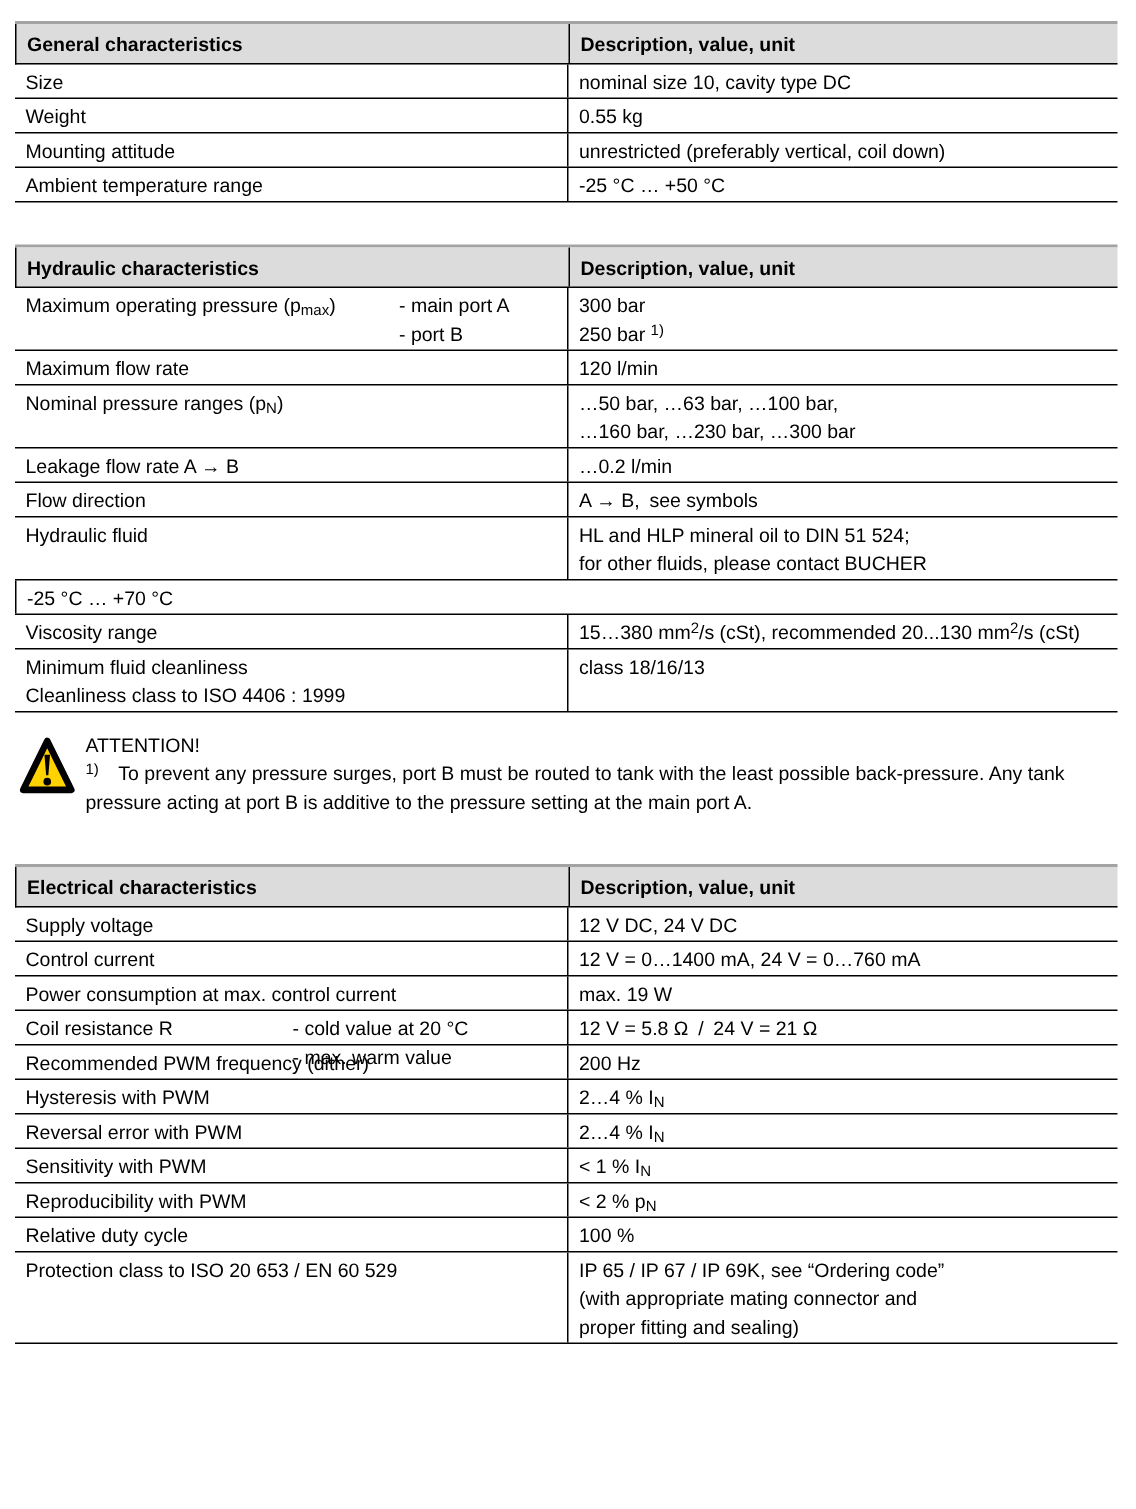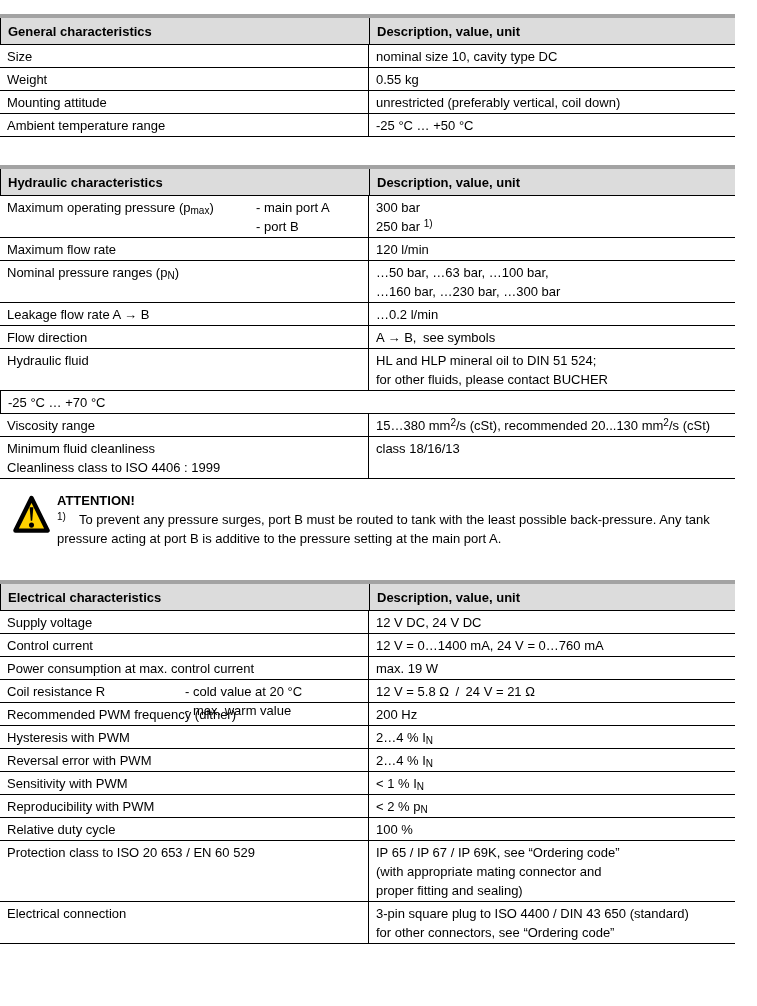--- a/index.html
+++ b/index.html
@@ -6,21 +6,21 @@
   html,body { margin:0; padding:0; background:#fff; }
   body {
     width: 757px;
     font-family: "Liberation Sans", sans-serif;
     font-size: 13px;
     line-height: 19px;
     color: #000;
   }
   .page { width: 757px; height: 1006px; padding-top: 14px; overflow: hidden; background: #fff; }
 
-  .table { width: 735px; border-top: 4px solid #a3a3a3; }
+  .table { margin-left: 10px; width: 735px; border-top: 2px solid #a3a3a3; }
   .t-hydraulic  { margin-top: 28px; }
   .t-electrical { margin-top: 27px; }
 
   .row { display: flex; border-bottom: 1.5px solid #000; }
   .row.header { background: var(--header-bg, #dcdcdc); border-left: 1.5px solid #000; font-weight: bold; }
 
   .cell { padding: 2px 8px 1px 7px; }
   .row.header .cell { padding-top: 4px; padding-bottom: 3px; }
   .cell.label { width: 368px; flex: none; position: relative; }
   .cell.value { flex: 1; border-left: 1.5px solid #000; }
@@ -29,21 +29,21 @@
   .t-hydraulic  .sub { left: 256px; }
   .t-electrical .sub { left: 185px; }
 
   sub, sup { font-size: 10px; line-height: 0; }
   sup { vertical-align: 4px; }
   sub { vertical-align: -2px; }
 
   .attention { position: relative; margin: 12px 12px 0 10px; padding-left: 47px; min-height: 62px; }
   .warn { position: absolute; left: 3px; top: 3px; width: 37px; height: 41px; display: block; }
   .warn svg { width: 100%; height: 100%; display: block; }
-  .att-title { font-weight: bold; }
+  .att-title { font-weight: normal; }
 </style>
 </head>
 <body>
 
 <div class="page">
 
   <section class="table t-general">
       <div class="row header">
         <div class="cell label">General characteristics</div>
         <div class="cell value">Description, value, unit</div>
@@ -274,24 +274,15 @@
       <div class="row">
         <div class="cell label">
           <div class="line">Protection class to ISO 20 653 / EN 60 529</div>
         </div>
         <div class="cell value">
           <div class="line">IP 65 / IP 67 / IP 69K, see “Ordering code”</div>
           <div class="line">(with appropriate mating connector and</div>
           <div class="line">proper fitting and sealing)</div>
         </div>
       </div>
-      <div class="row">
-        <div class="cell label">
-          <div class="line">Electrical connection</div>
-        </div>
-        <div class="cell value">
-          <div class="line">3-pin square plug to ISO 4400 / DIN 43 650 (standard)</div>
-          <div class="line">for other connectors, see “Ordering code”</div>
-        </div>
-      </div>
     </section>
 
 </div>
 
 </body></html>

